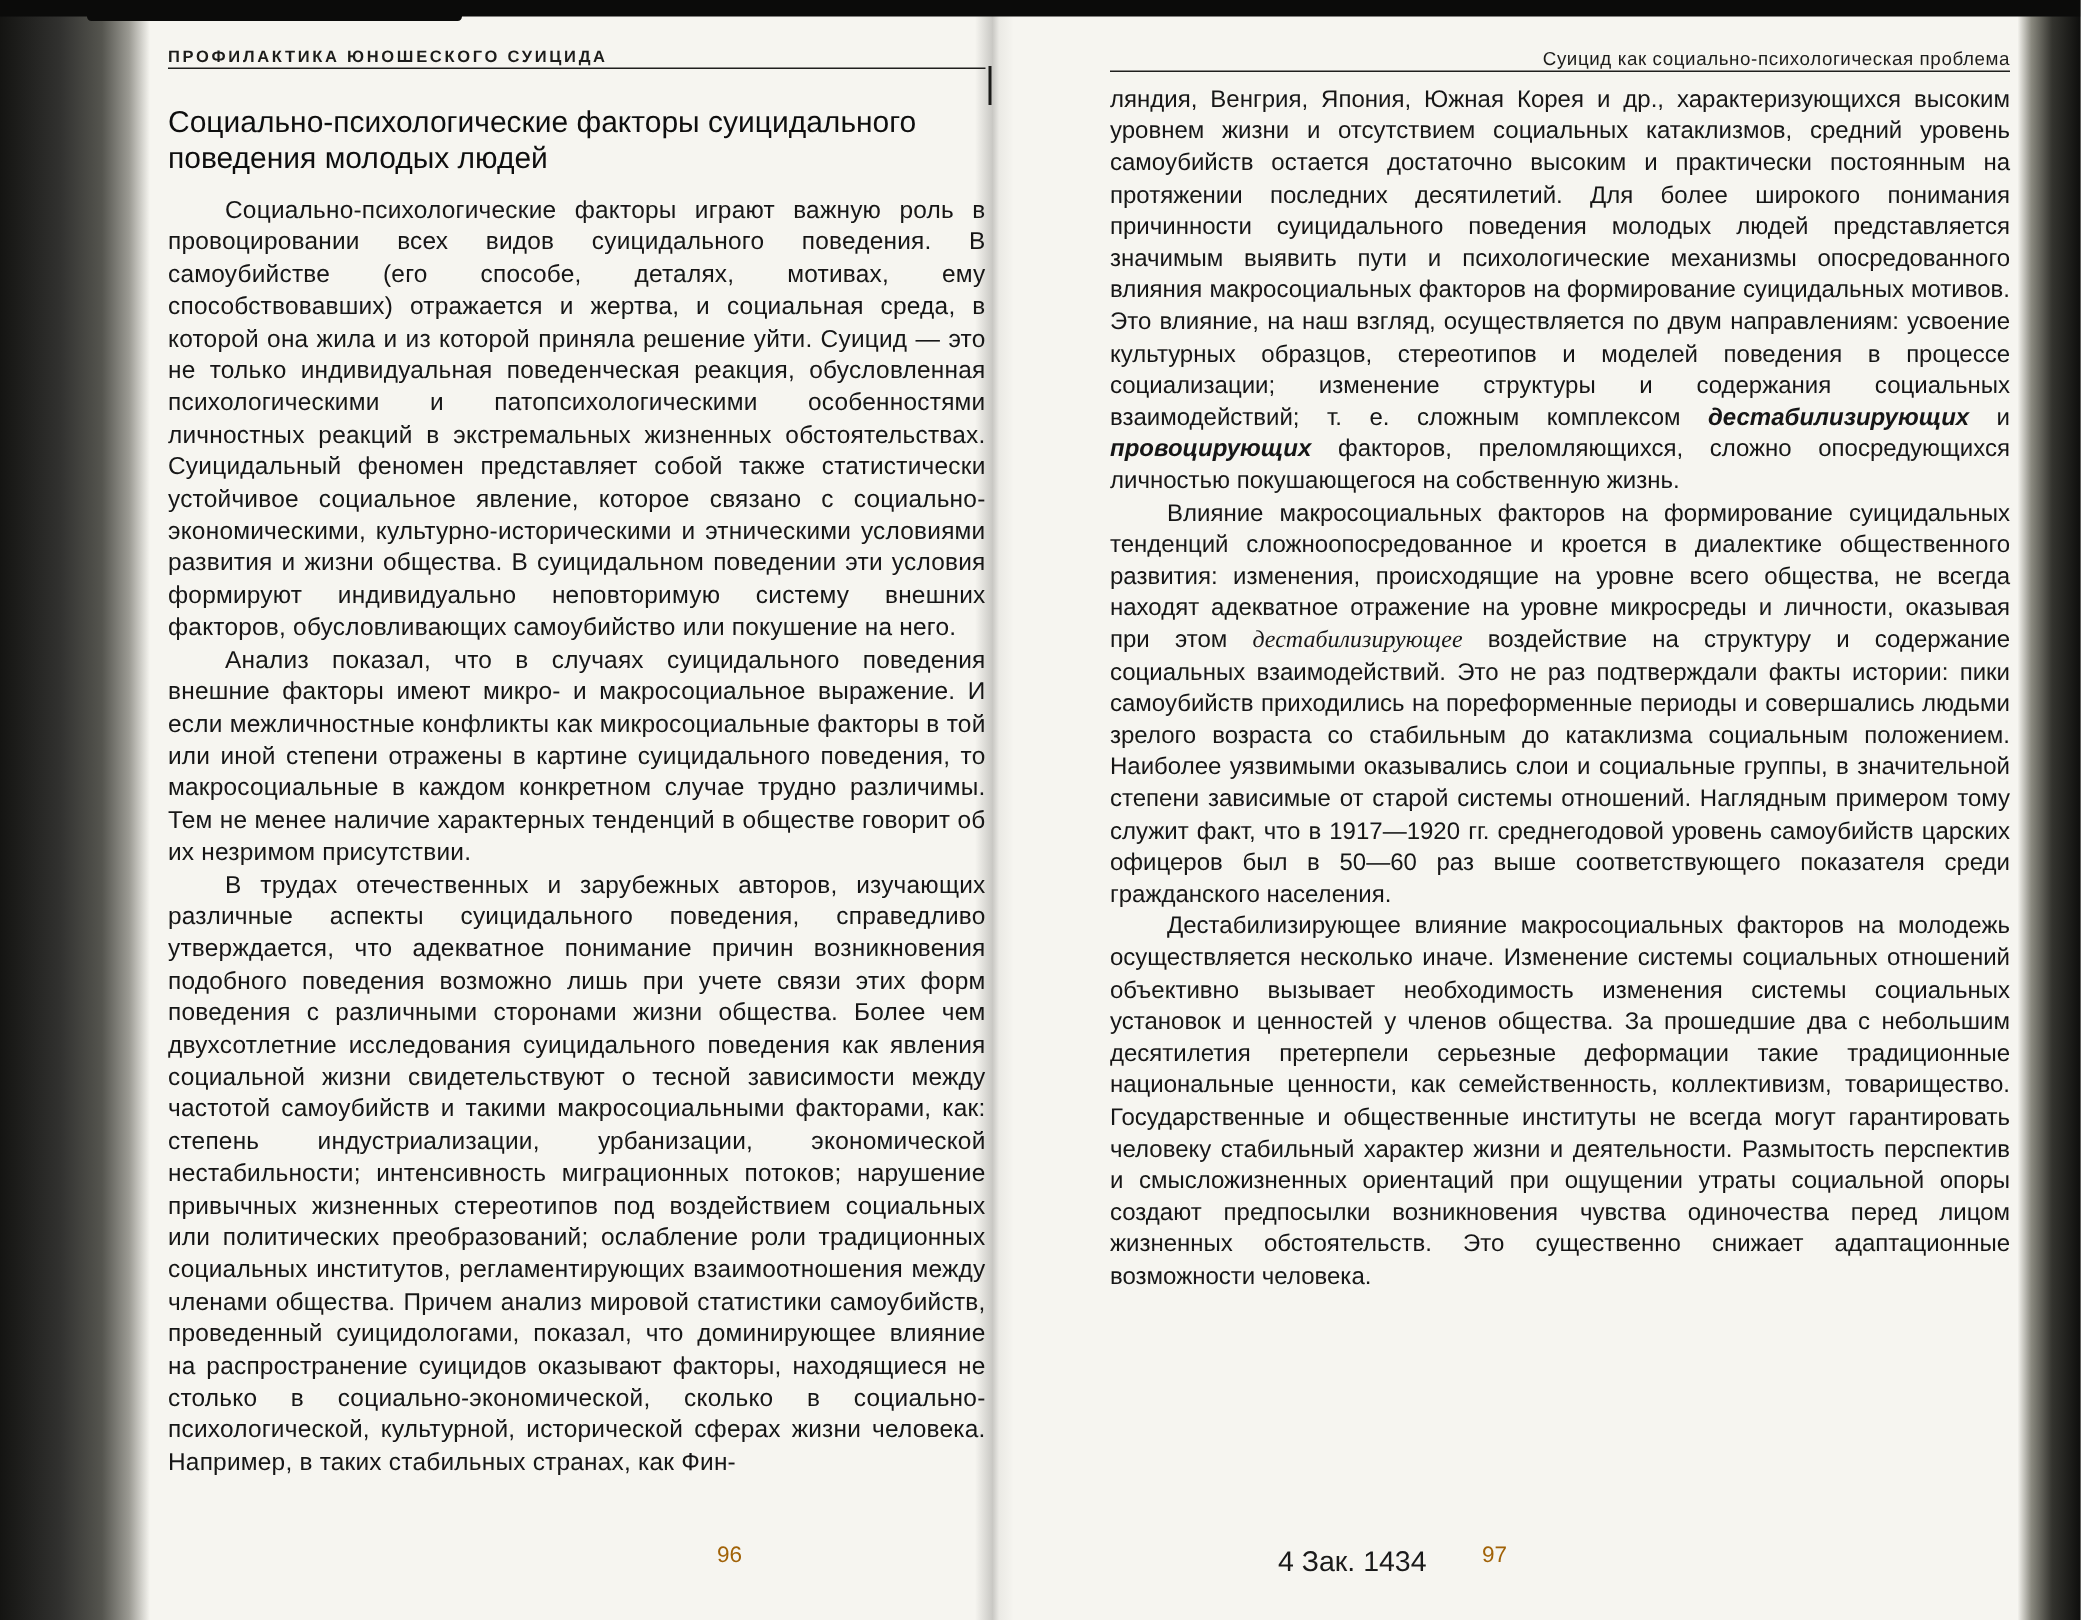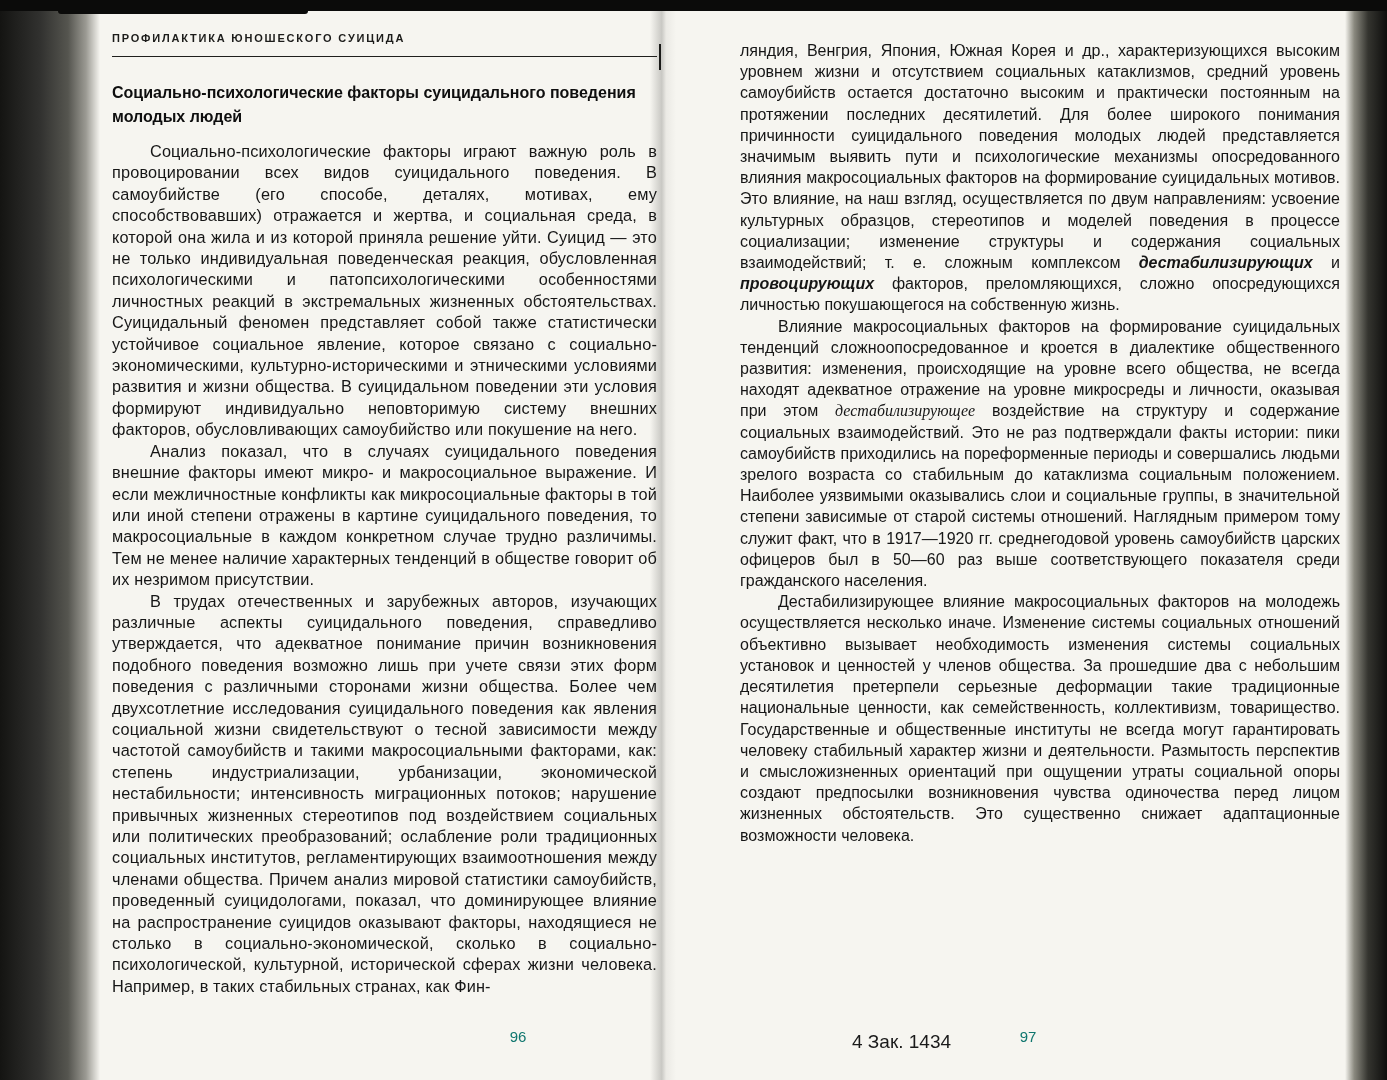--- a/index.html
+++ b/index.html
@@ -17,36 +17,36 @@
   .border-right { position:absolute; right:0; top:0; width:42px; height:1080px; z-index:4;
     background:linear-gradient(270deg,#0e0e0d 0%,#34342f 45%,#8a897f 78%,#f6f5f0 100%); }
   .gutter { position:absolute; left:650px; top:0; width:26px; height:1080px; z-index:1;
     background:linear-gradient(90deg, rgba(20,20,18,0) 0%, rgba(20,20,18,0.20) 45%, rgba(20,20,18,0.05) 62%, rgba(20,20,18,0) 100%); }
   .gutter-mark { position:absolute; left:659px; top:44px; width:2px; height:26px; background:#1a1a18; z-index:2; }
 
   
   .page-left  { position:absolute; left:112px; top:32px; width:545px; z-index:3; }
   .page-right { position:absolute; left:740px; top:32px; width:600px; z-index:3; }
 
-  .running-header { padding-bottom:12px; border-bottom:1.5px solid #1f1f1d; color:#1c1c1a; }
+  .running-header { padding-bottom:1px; border-bottom:1.5px solid #1f1f1d; color:#1c1c1a; }
   .page-left  .running-header { font-size:11px; font-weight:bold; letter-spacing:1.8px; }
   .page-right .running-header { font-size:12.5px; letter-spacing:0.4px; text-align:right; }
 
-  .page-title { font-weight:bold; font-size:16px; line-height:24px; margin:24px 0 0 0; color:#0e0e0e; }
+  .page-title { font-weight:normal; font-size:20px; line-height:24px; margin:24px 0 0 0; color:#0e0e0e; }
 
   .body-text p { margin:0; text-indent:38px; text-align:justify; hyphens:auto; }
   .page-left  .body-text { margin-top:12px; font-size:16.3px; line-height:21.4px; letter-spacing:0.15px; }
   .page-right .body-text { margin-top:8px; font-size:16px;   line-height:21.2px; }
   .no-indent { text-indent:0 !important; }
 
   .bi { font-weight:bold; font-style:italic; }
   .it { font-style:italic;font-family:Liberation Serif, serif; }
 
   
-  .pagenum { position:absolute; top:1028px; width:80px; text-align:center; font-size:15px; color:#0f766e; z-index:3; }
+  .pagenum { position:absolute; top:1028px; width:80px; text-align:left; font-size:15px; color:#a16207; z-index:3; }
   .pagenum-left  { left:478px; }
   .pagenum-right { left:988px; }
   .imprint { position:absolute; left:852px; top:1031px; font-size:19px; color:#1a1a1a; z-index:3; }
 </style>
 </head>
 <body>
 
 <div class="scan">
 
   <div class="border-top"></div>
@@ -59,20 +59,21 @@
     <div class="running-header">ПРОФИЛАКТИКА ЮНОШЕСКОГО СУИЦИДА</div>
     <h1 class="page-title">Социально-психологические факторы суицидального поведения молодых людей</h1>
     <div class="body-text">
       <p>Социально-психологические факторы играют важную роль в провоцировании всех видов суицидального поведения. В самоубийстве (его способе, деталях, мотивах, ему способствовавших) отражается и жертва, и социальная среда, в которой она жила и из которой приняла решение уйти. Суицид — это не только индивидуальная поведенческая реакция, обусловленная психологическими и патопсихологическими особенностями личностных реакций в экстремальных жизненных обстоятельствах. Суицидальный феномен представляет собой также статистически устойчивое социальное явление, которое связано с социально-экономическими, культурно-историческими и этническими условиями развития и жизни общества. В суицидальном поведении эти условия формируют индивидуально неповторимую систему внешних факторов, обусловливающих самоубийство или покушение на него.</p>
       <p>Анализ показал, что в случаях суицидального поведения внешние факторы имеют микро- и макросоциальное выражение. И если межличностные конфликты как микросоциальные факторы в той или иной степени отражены в картине суицидального поведения, то макросоциальные в каждом конкретном случае трудно различимы. Тем не менее наличие характерных тенденций в обществе говорит об их незримом присутствии.</p>
       <p>В трудах отечественных и зарубежных авторов, изучающих различные аспекты суицидального поведения, справедливо утверждается, что адекватное понимание причин возникновения подобного поведения возможно лишь при учете связи этих форм поведения с различными сторонами жизни общества. Более чем двухсотлетние исследования суицидального поведения как явления социальной жизни свидетельствуют о тесной зависимости между частотой самоубийств и такими макросоциальными факторами, как: степень индустриализации, урбанизации, экономической нестабильности; интенсивность миграционных потоков; нарушение привычных жизненных стереотипов под воздействием социальных или политических преобразований; ослабление роли традиционных социальных институтов, регламентирующих взаимоотношения между членами общества. Причем анализ мировой статистики самоубийств, проведенный суицидологами, показал, что доминирующее влияние на распространение суицидов оказывают факторы, находящиеся не столько в социально-экономической, сколько в социально-психологической, культурной, исторической сферах жизни человека. Например, в таких стабильных странах, как Фин-</p>
     </div>
   </div>
 
   <div class="page-right">
+    <div class="running-header">Суицид как социально-психологическая проблема</div>
     <div class="body-text">
       <p class="no-indent"><span>ляндия, Венгрия, Япония, Южная Корея и др., характеризующихся высоким уровнем жизни и отсутствием социальных катаклизмов, средний уровень самоубийств остается достаточно высоким и практически постоянным на протяжении последних десятилетий. Для более широкого понимания причинности суицидального поведения молодых людей представляется значимым выявить пути и психологические механизмы опосредованного влияния макросоциальных факторов на формирование суицидальных мотивов. Это влияние, на наш взгляд, осуществляется по двум направлениям: усвоение культурных образцов, стереотипов и моделей поведения в процессе социализации; изменение структуры и содержания социальных взаимодействий; т. е. сложным комплексом </span><span class="bi">дестабилизирующих</span><span> и </span><span class="bi">провоцирующих</span><span> факторов, преломляющихся, сложно опосредующихся личностью покушающегося на собственную жизнь.</span></p>
       <p><span>Влияние макросоциальных факторов на формирование суицидальных тенденций сложноопосредованное и кроется в диалектике общественного развития: изменения, происходящие на уровне всего общества, не всегда находят адекватное отражение на уровне микросреды и личности, оказывая при этом </span><span class="it">дестабилизирующее</span><span> воздействие на структуру и содержание социальных взаимодействий. Это не раз подтверждали факты истории: пики самоубийств приходились на пореформенные периоды и совершались людьми зрелого возраста со стабильным до катаклизма социальным положением. Наиболее уязвимыми оказывались слои и социальные группы, в значительной степени зависимые от старой системы отношений. Наглядным примером тому служит факт, что в 1917—1920 гг. среднегодовой уровень самоубийств царских офицеров был в 50—60 раз выше соответствующего показателя среди гражданского населения.</span></p>
       <p>Дестабилизирующее влияние макросоциальных факторов на молодежь осуществляется несколько иначе. Изменение системы социальных отношений объективно вызывает необходимость изменения системы социальных установок и ценностей у членов общества. За прошедшие два с небольшим десятилетия претерпели серьезные деформации такие традиционные национальные ценности, как семейственность, коллективизм, товарищество. Государственные и общественные институты не всегда могут гарантировать человеку стабильный характер жизни и деятельности. Размытость перспектив и смысложизненных ориентаций при ощущении утраты социальной опоры создают предпосылки возникновения чувства одиночества перед лицом жизненных обстоятельств. Это существенно снижает адаптационные возможности человека.</p>
     </div>
   </div>
 
   <div class="pagenum pagenum-left">96</div>
   <div class="imprint">4 Зак. 1434</div>
   <div class="pagenum pagenum-right">97</div>

